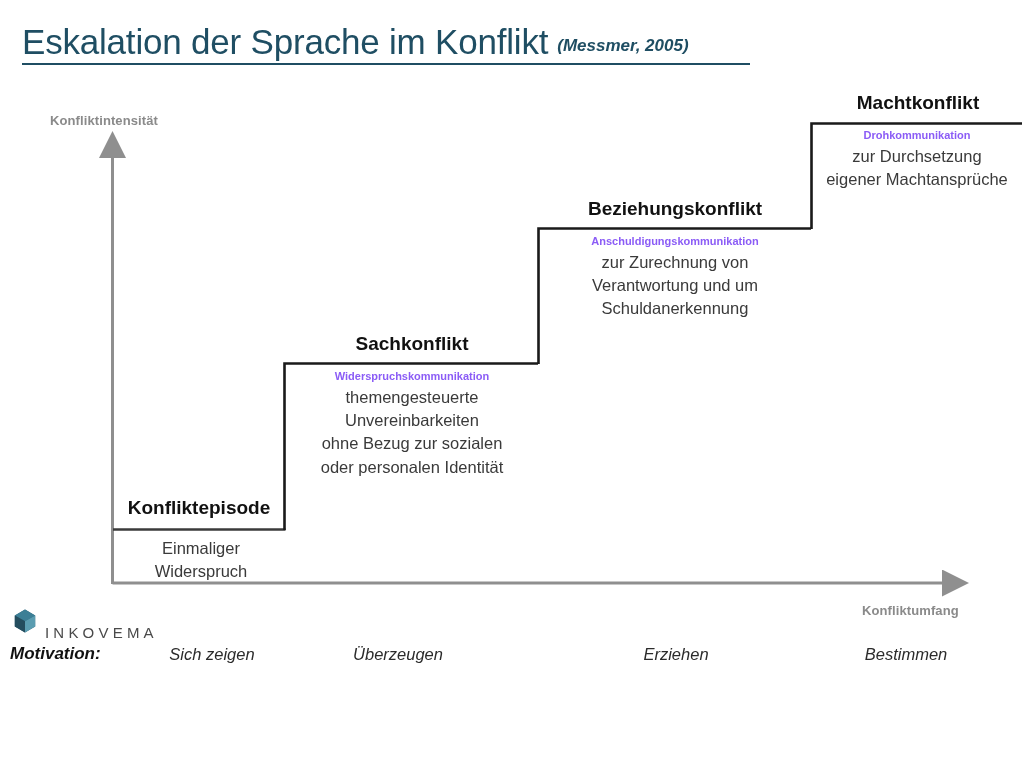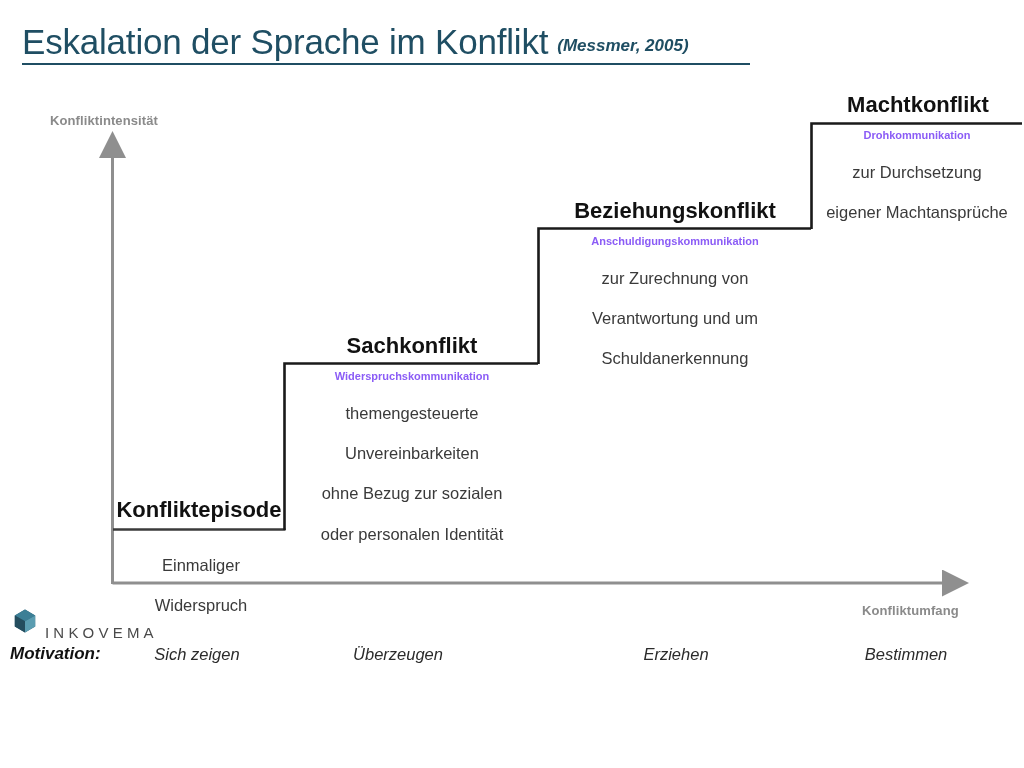--- a/index.html
+++ b/index.html
@@ -47,37 +47,37 @@
     letter-spacing: 0.1px;
   }
   #axes-svg { position: absolute; left: 0; top: 0; }
 
   
   #stairs-svg { position: absolute; left: 0; top: 0; }
 
   
   .step-heading {
     position: absolute;
-    font-size: 22px; font-weight: 700; color: #111;
+    font-size: 19px; font-weight: 700; color: #111;
     text-align: center; white-space: nowrap;
   }
   .step-body {
     position: absolute;
     text-align: center;
     color: #3a3a3a;
     font-size: 16.5px;
     line-height: 1.42;
   }
   .step-body .sub-title {
     display: block;
     font-weight: 700; color: #8b5cf6;
     font-size: 11px;
     margin-bottom: 1px;
   }
-  .step-body .sub-line { display: block; margin-top: 17px; }
+  .step-body .sub-line { display: block; }
 
   
   #logo-block {
     position: absolute; left: 14px; top: 600px;
     display: flex; align-items: center;
   }
   #logo-mark { width: 22px; height: 24px; }
   #logo-word {
     margin-left: 9px;
     font-size: 15px; color: #4a4a4a;
@@ -166,19 +166,19 @@
       <polygon points="11,0.6 21.2,6.4 21.2,17.6 11,23.4 0.8,17.6 0.8,6.4" fill="#2e5f73"></polygon>
       <polygon points="11,0.6 21.2,6.4 11,12.2 0.8,6.4" fill="#3c7f96"></polygon>
       <polygon points="0.8,6.4 11,12.2 11,23.4 0.8,17.6" fill="#244d5e"></polygon>
       <polygon points="11,12.2 21.2,6.4 21.2,17.6 11,23.4" fill="#5b9db1"></polygon>
     </svg>
     <span id="logo-word">INKOVEMA</span>
   </div>
 
   <div id="motivation-row">
     <span id="motivation-label">Motivation:</span>
-    <span class="motivation-item" style="left:197px;text-align:center;">Sich zeigen</span>
+    <span class="motivation-item" style="left:212px;text-align:center;">Sich zeigen</span>
     <span class="motivation-item" style="left:398px;">Überzeugen</span>
     <span class="motivation-item" style="left:676px;">Erziehen</span>
     <span class="motivation-item" style="left:906px;">Bestimmen</span>
   </div>
 
 </div>
 
 </body></html>

